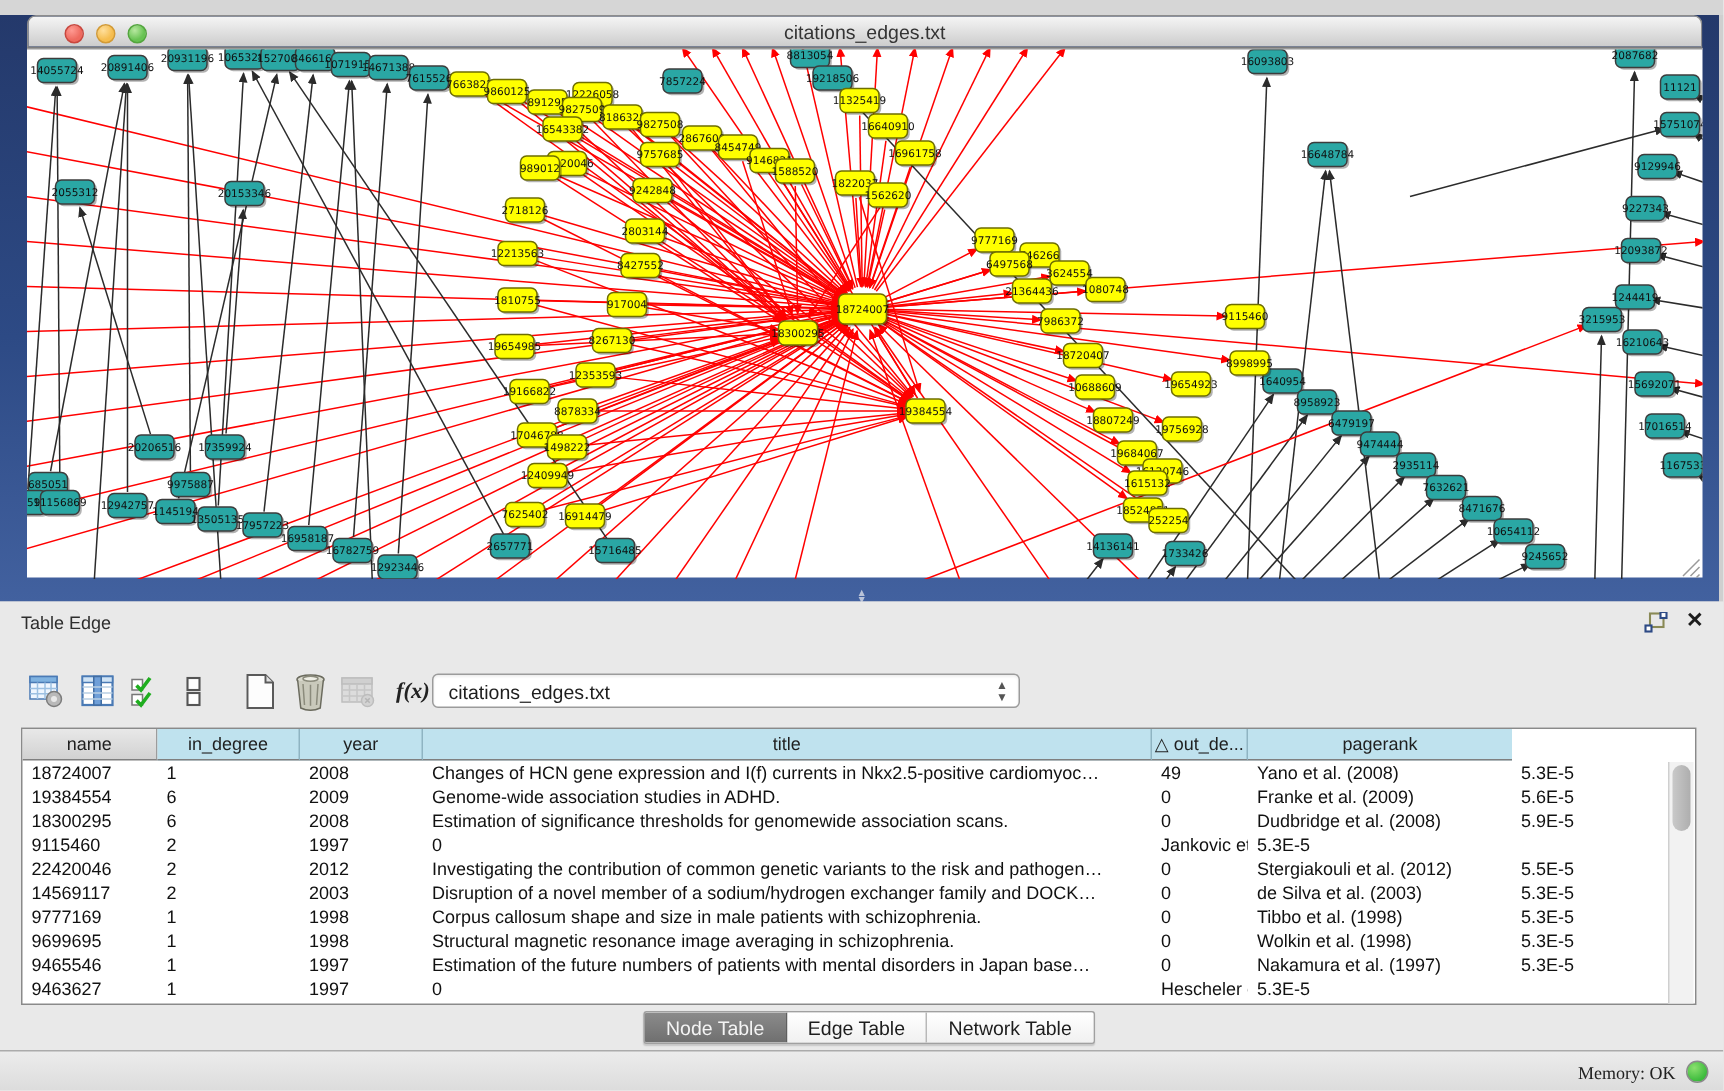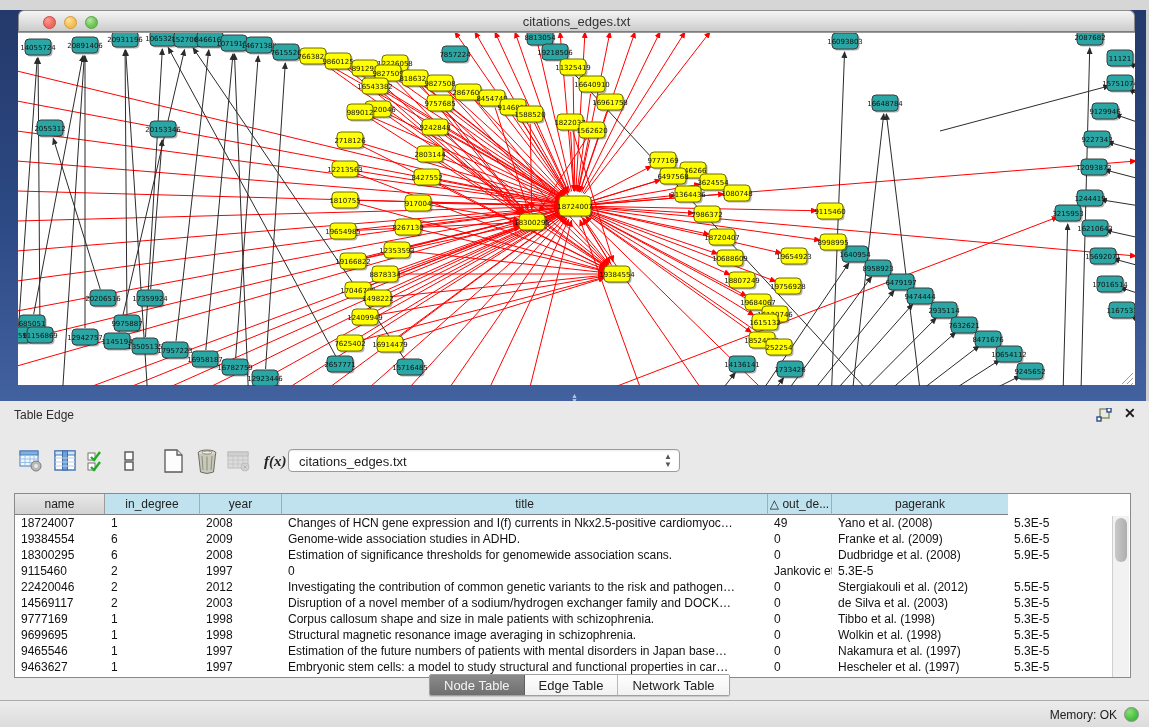--- a/index.html
+++ b/index.html
@@ -32,21 +32,21 @@
   #close-btn { position:absolute; left:1124px; top:4px; font-size:14px; font-weight:bold; color:#1c1c1c; cursor:default; }
 
   #toolbar { position:absolute; left:18px; top:40px; height:40px; display:flex; align-items:center; }
   .tb-icon { width:26px; height:28px; display:flex; align-items:center; justify-content:center; }
   #fx-label { font-size:15px; font-style:italic; font-family:"Liberation Serif", serif; font-weight:bold; color:#222; margin-left:12px; }
   #combo { position:absolute; left:288px; top:48px; width:392px; height:23px; background:#ffffff;
            border:1px solid #9b9b9b; border-radius:4px; box-shadow:inset 0 1px 2px rgba(0,0,0,.08); }
   #combo-value { position:absolute; left:10px; top:4px; font-size:13px; color:#1e1e1e; }
   #combo-arrows { position:absolute; right:7px; top:3px; font-size:8px; line-height:8px; color:#555; text-align:center; }
 
-  #table-box { position:absolute; left:14px; top:92px; width:1117px; height:185px; background:#ffffff;
+  #table-box { position:absolute; left:14px; top:84px; width:1117px; height:185px; background:#ffffff;
                border:1px solid #8a8a8a; overflow:hidden; }
   .trow { display:grid; grid-template-columns:90px 95px 82px 486px 64px 176px 1fr; }
   #thead .hcell { background:#bfe2ee; border-right:1px solid #8fb4c2; border-bottom:1px solid #7f7f7f;
                   height:21px; font-size:12px; color:#1f1f1f; text-align:center; line-height:20px;
                   overflow:hidden; white-space:nowrap; }
   #thead .hcell:first-child { background:linear-gradient(180deg,#e8e8e8,#d2d2d2); border-right:1px solid #9c9c9c; }
   #thead .hcell:last-child { border-right:none; }
   #tbody .trow { height:16px; }
   #tbody .tcell { font-size:12px; line-height:16px; color:#111; white-space:nowrap; overflow:hidden; padding-left:6px; }
   #vscroll { position:absolute; right:1px; top:22px; width:17px; height:162px; background:#f2f2f2; border-left:1px solid #cfcfcf; }
@@ -54,21 +54,21 @@
 
   #tabs { position:absolute; left:429px; top:273px; height:22px; display:flex;
           border:1px solid #a0a0a0; border-radius:2px; overflow:hidden; background:#fff;
           box-shadow:0 1px 1px rgba(0,0,0,.15); }
   .tab { font-size:13px; padding:0 14px; line-height:21px; color:#1d1d1d; background:linear-gradient(180deg,#ffffff,#f1f1f1); border-right:1px solid #b8b8b8; }
   .tab.sel { background:linear-gradient(180deg,#8b8b8b,#6f6f6f); color:#f4f4f4; border-right:1px solid #5f5f5f; }
   .tab:last-child { border-right:none; }
 
   #statusbar { position:absolute; left:0; top:299px; width:1149px; height:27px;
                background:linear-gradient(180deg,#ececec,#dcdcdc); border-top:1px solid #ababab; }
-  #memory { position:absolute; right:32px; top:7px; font-size:12px; color:#202020; }
+  #memory { position:absolute; right:32px; top:7px; font-size:12px; color:#202020;font-family:Liberation Serif, serif; }
   #mem-dot { position:absolute; right:10px; top:6px; width:15px; height:15px; border-radius:50%;
              background:radial-gradient(circle at 35% 30%,#8ae06e,#3dbb3d 70%); border:1px solid #8a8a8a; }
 
   #splitter-nub { position:absolute; left:571px; top:393px; width:9px; height:6px; color:#b9c3d8; font-size:7px; line-height:5px; }
 </style>
 </head>
 <body>
 
 <div id="screen">
 
@@ -1007,21 +1007,20 @@
             <div class="tcell">1997</div>
             <div class="tcell">Estimation of the future numbers of patients with mental disorders in Japan base…</div>
             <div class="tcell">0</div>
             <div class="tcell">Nakamura et al. (1997)</div>
             <div class="tcell">5.3E-5</div>
           </div>
           <div class="trow">
             <div class="tcell">9463627</div>
             <div class="tcell">1</div>
             <div class="tcell">1997</div>
-            <div class="tcell">Embryonic stem cells: a model to study structural and functional properties in car…</div>
             <div class="tcell">0</div>
             <div class="tcell">Hescheler et al. (1997)</div>
             <div class="tcell">5.3E-5</div>
           </div>
         </div>
       <div id="vscroll">
         <div id="vthumb"></div>
       </div>
     </div>
 

